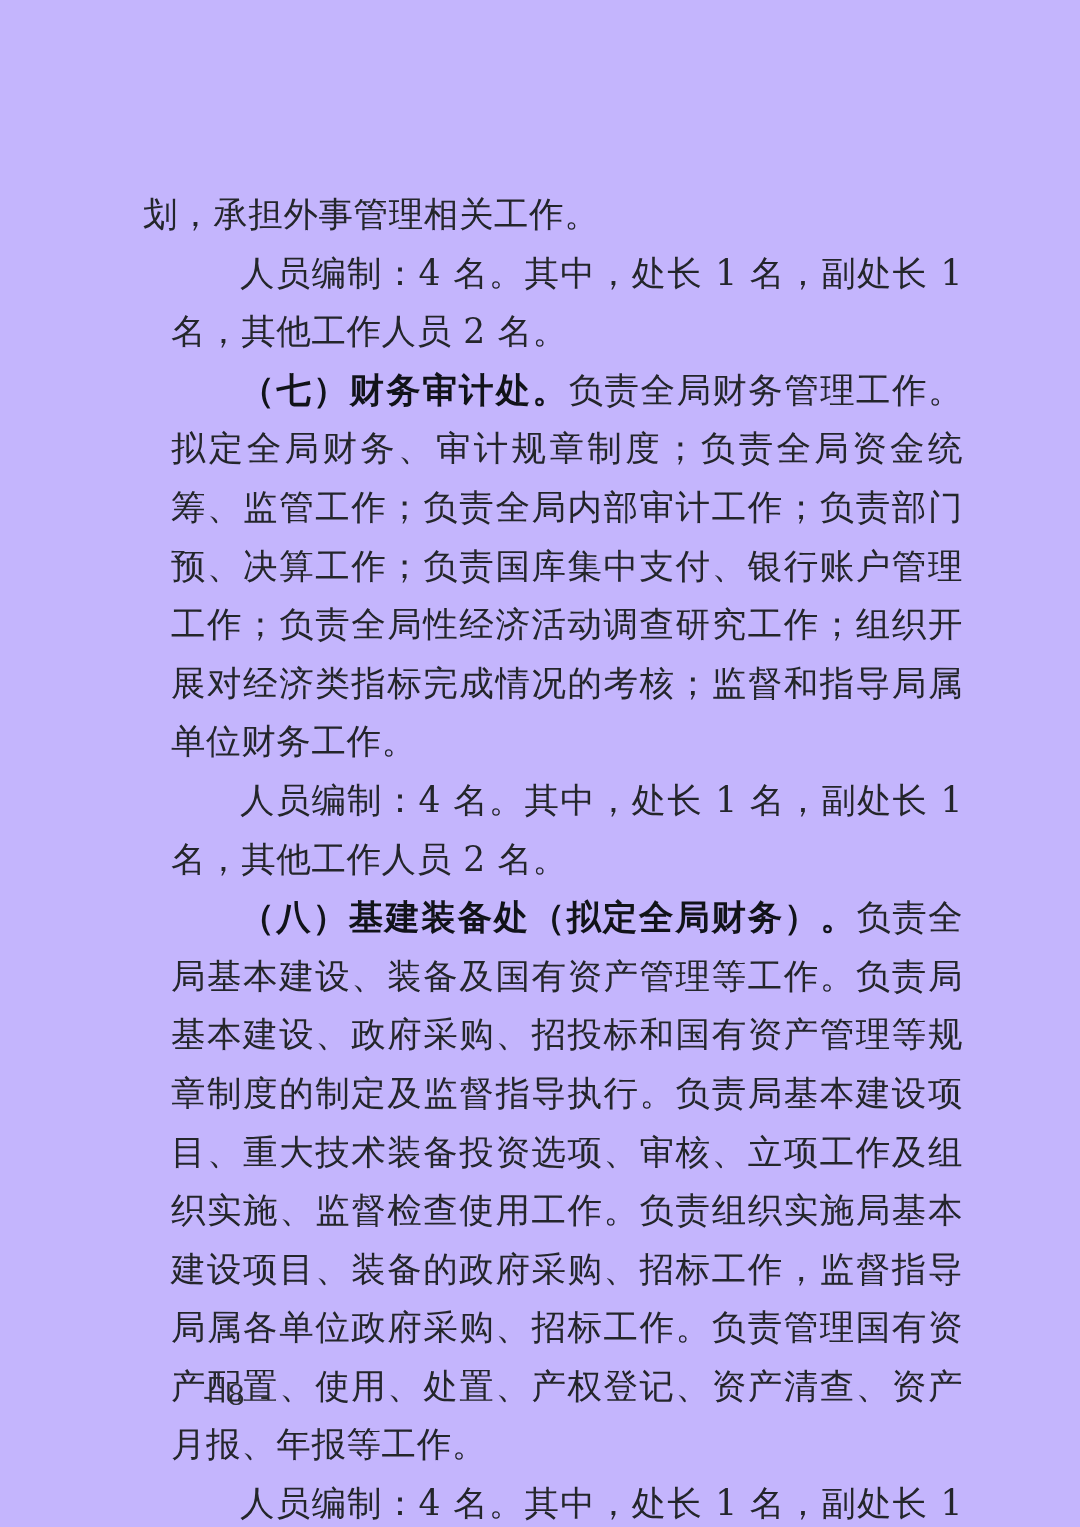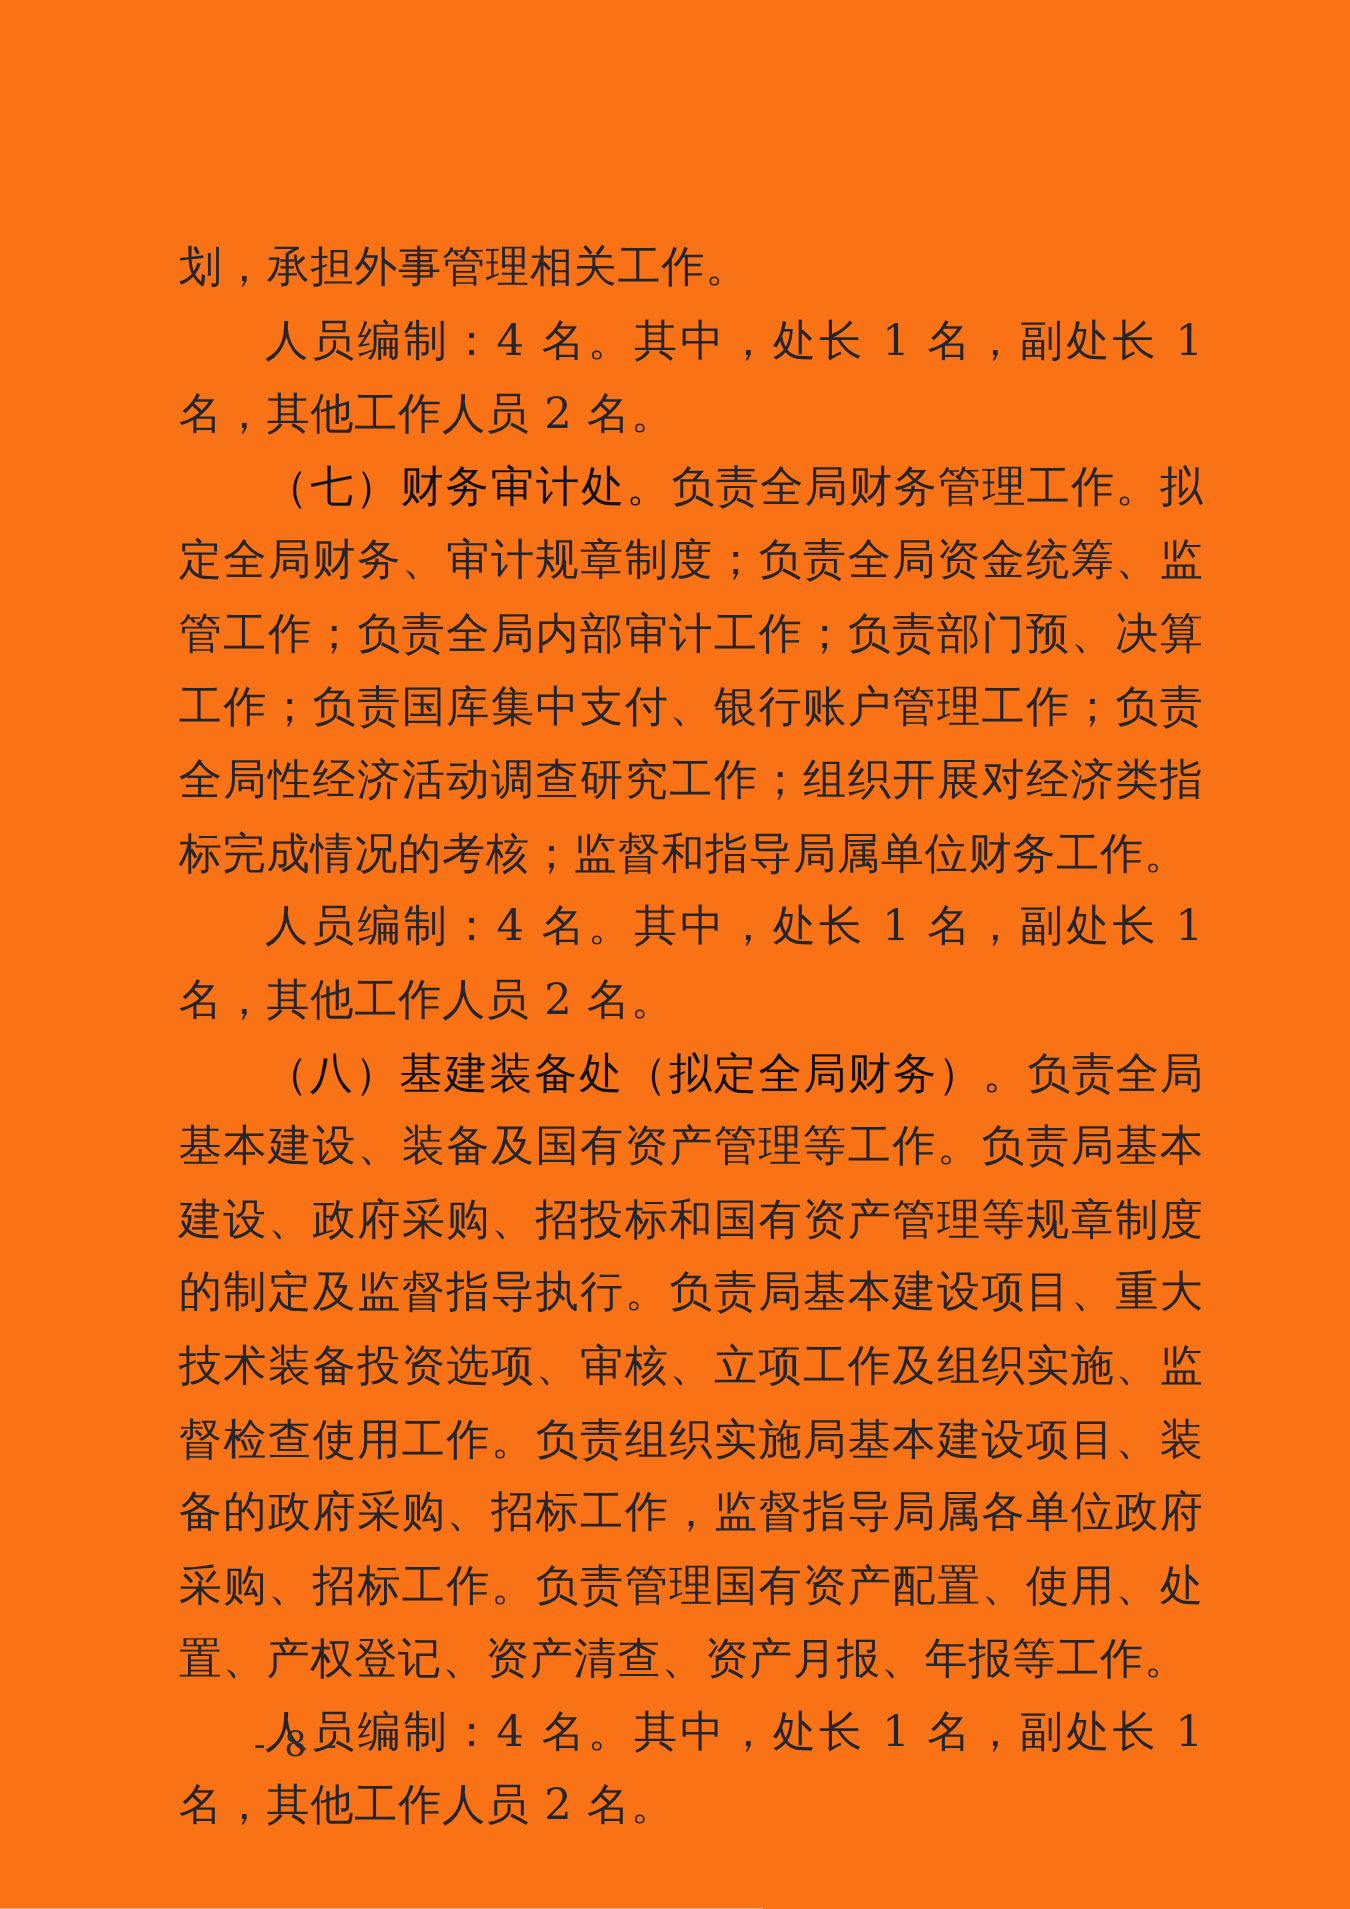--- a/index.html
+++ b/index.html
@@ -7,21 +7,21 @@
     padding: 0;
     background: #ffffff;
   }
   body {
     font-family: "DejaVu Serif", "Liberation Serif", serif;
   }
   .page {
     position: relative;
     width: 1080px;
     height: 1527px;
-    background: #f97316;
+    background: #c4b5fd;
     overflow: hidden;
     box-sizing: border-box;
   }
   .text-column {
     position: absolute;
     left: 143px;
     top: 185px;
     width: 820px;
   }
   .para {
@@ -30,23 +30,24 @@
     line-height: 58.6px;
     color: #24262b;
     text-align: justify;
     text-justify: inter-character;
     letter-spacing: 0.6px;
     word-break: break-all;
     -webkit-font-smoothing: antialiased;
   }
   .para.indent {
     text-indent: 69px;
+    margin-left: 28px;
   }
   .para .lead {
-    font-weight: 400;
+    font-weight: 700;
     color: #111319;
     letter-spacing: 1.2px;
   }
   .footer {
     position: absolute;
     left: 143px;
     top: 1378px;
     width: 300px;
     text-align: left;
     font-size: 28px;

